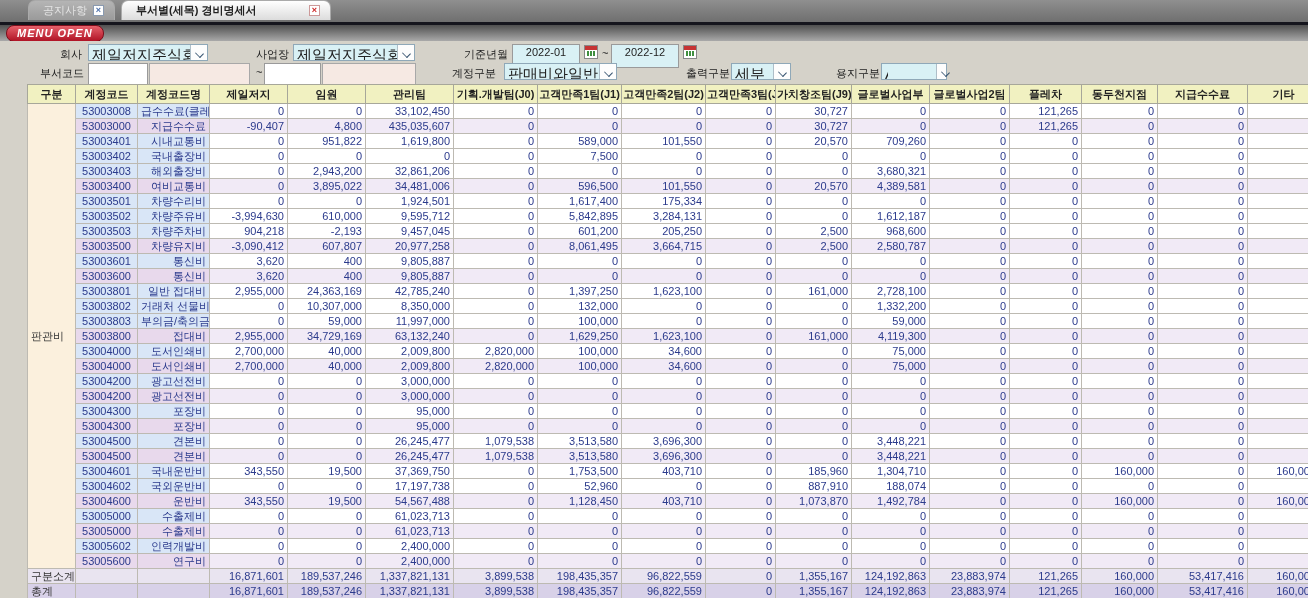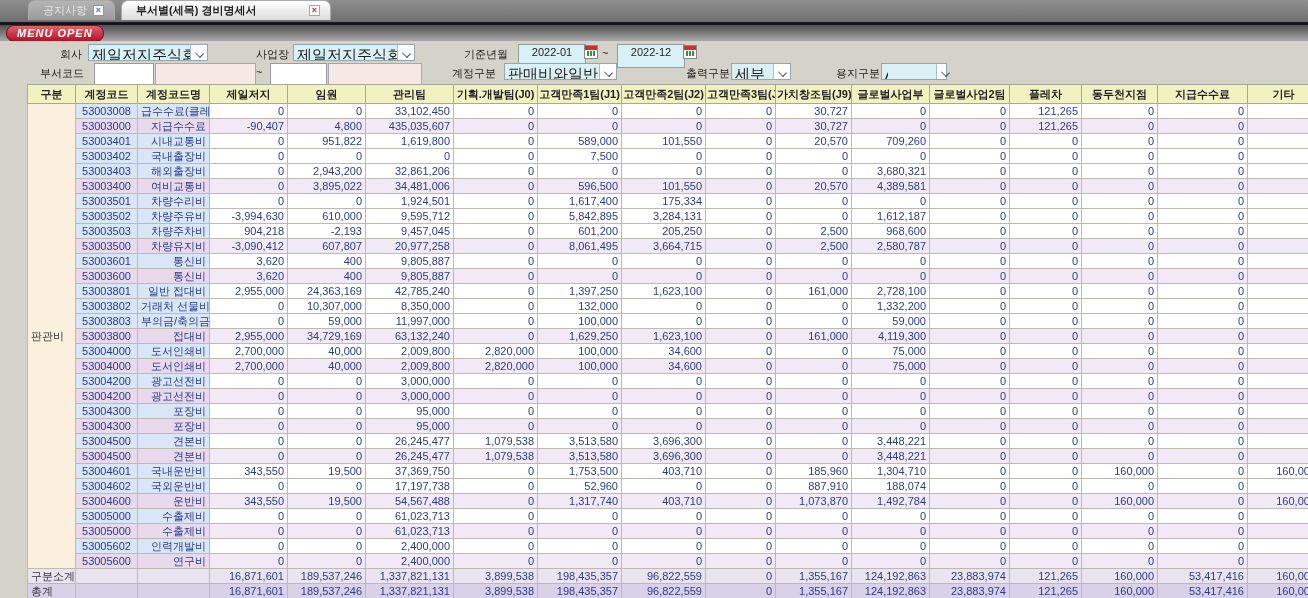--- a/index.html
+++ b/index.html
@@ -24,21 +24,21 @@
                padding:1px 10px 2px 10px; cursor:pointer; }
 
   
   .filters { position:relative; height:43px; background:#d5d2c9; font-size:11px; color:#222; }
   .flabel { position:absolute; white-space:nowrap; }
   .combo { position:absolute; height:17px; display:flex; border:1px solid #8fa8b8; background:#d9f1f5; }
   .combo .val { flex:1; padding:1px 3px 0 3px; font-size:15px; overflow:hidden; white-space:nowrap; }
   .combo .btn { width:17px; border-left:1px solid #aebec8; background:#fdfdfd; position:relative; cursor:pointer; }
   .combo .btn::after { content:""; position:absolute; left:5px; top:5px; width:6px; height:6px;
                        border-right:1px solid #33506e; border-bottom:1px solid #33506e; transform:rotate(45deg) scale(1,0.8); }
-  .tbox { position:absolute; height:24px; border:1px solid #9a9a9a; background:#fff;margin-left:6px; }
+  .tbox { position:absolute; height:24px; border:1px solid #9a9a9a; background:#fff; }
   .tbox.pink { background:#f6e9e3; border-color:#a8a8a8; }
   .tbox.cyan { background:#d9f1f5; text-align:center; font-size:11px; padding-top:1px; }
   .cal { position:absolute; width:14px; height:14px; background:#fff; border:1px solid #888; cursor:pointer; }
   .cal::before { content:""; position:absolute; left:0; top:0; right:0; height:4px; background:#c63333; }
   .cal::after { content:""; position:absolute; left:2px; bottom:2px; width:9px; height:5px;
                 background:repeating-linear-gradient(90deg,#3f8f3f 0 2px,#fff 2px 3px); }
   .tilde { position:absolute; }
 
   
   .grid-wrap { margin-left:5px; position:relative;padding-left:22px; }
@@ -636,21 +636,21 @@
           <td class="num">0</td>
           <td class="num">0</td>
         </tr>
         <tr class="subtotal">
           <td class="code">53004600</td>
           <td class="name">운반비</td>
           <td class="num">343,550</td>
           <td class="num">19,500</td>
           <td class="num">54,567,488</td>
           <td class="num">0</td>
-          <td class="num">1,317,740</td>
+          <td class="num">1,128,450</td>
           <td class="num">403,710</td>
           <td class="num">0</td>
           <td class="num">1,073,870</td>
           <td class="num">1,492,784</td>
           <td class="num">0</td>
           <td class="num">0</td>
           <td class="num">160,000</td>
           <td class="num">0</td>
           <td class="num">160,000</td>
         </tr>

